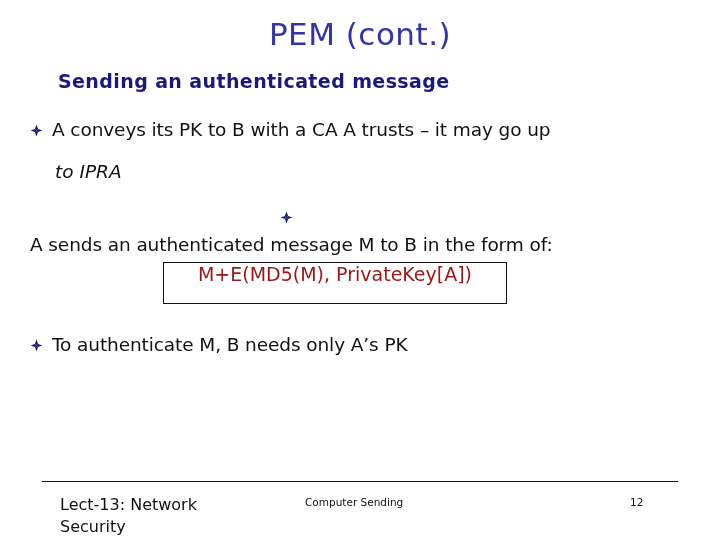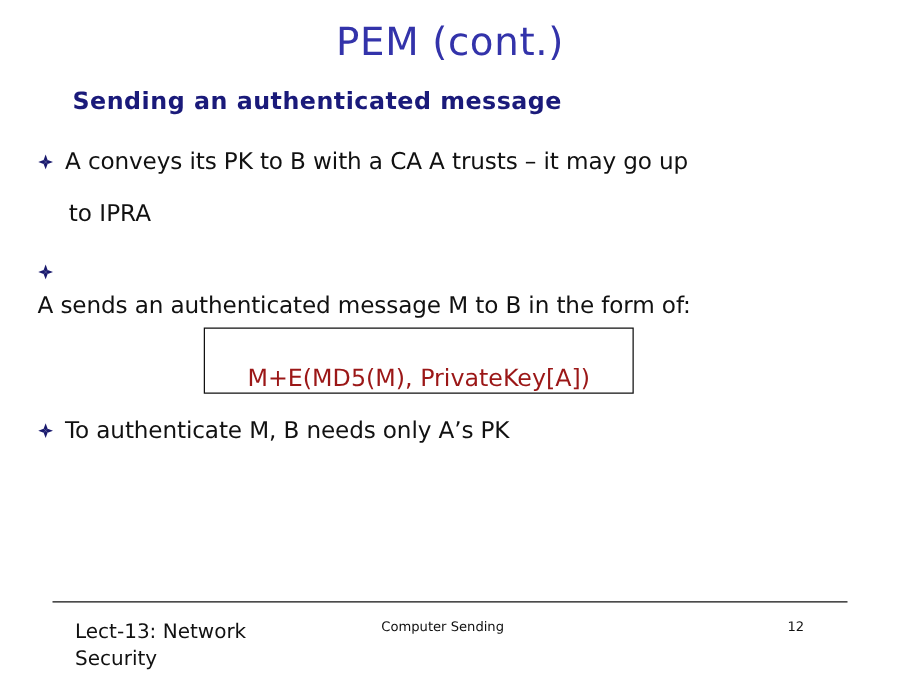--- a/index.html
+++ b/index.html
@@ -44,21 +44,21 @@
     letter-spacing: 0.4px;
     color: #1a1a7a;
     white-space: nowrap;
     margin-left: 29px;
   }
 
   
   .bullet-row {
     position: absolute;
     display: flex;
-    align-items: flex-start;
+    align-items: center;
     white-space: nowrap;
   }
   .bullet-marker {
     color: #1a1a6e;
     font-size: 15px;
     line-height: 1;
     width: 22px;
     flex: 0 0 22px;
     padding-top: 5px;
   }
@@ -72,36 +72,37 @@
   }
   #bullet-1 { left: 30px; top: 118px; }
   #bullet-1-cont {
     position: absolute;
     left: 55px;
     top: 161px;
     font-family: "DejaVu Sans", sans-serif;
     font-size: 18.5px;
     color: #111111;
     white-space: nowrap;
+    font-style: italic;
   }
   #bullet-2 { left: 30px; top: 206px; flex-direction: column; }
   #bullet-3 { left: 30px; top: 333px; }
 
   
   #formula-box {
     position: absolute;
     left: 163px;
     top: 262px;
     width: 344px;
-    height: 53px;
+    height: 42px;
     box-sizing: border-box;
     border: 1px solid #111111;
     background: #ffffff;
     display: flex;
-    align-items: flex-end;
+    align-items: flex-start;
     justify-content: center;
   }
   #formula-text {
     font-family: "DejaVu Sans", sans-serif;
     font-size: 19px;
     color: #9b1717;
     white-space: nowrap;
     letter-spacing: 0px;
   }
 

